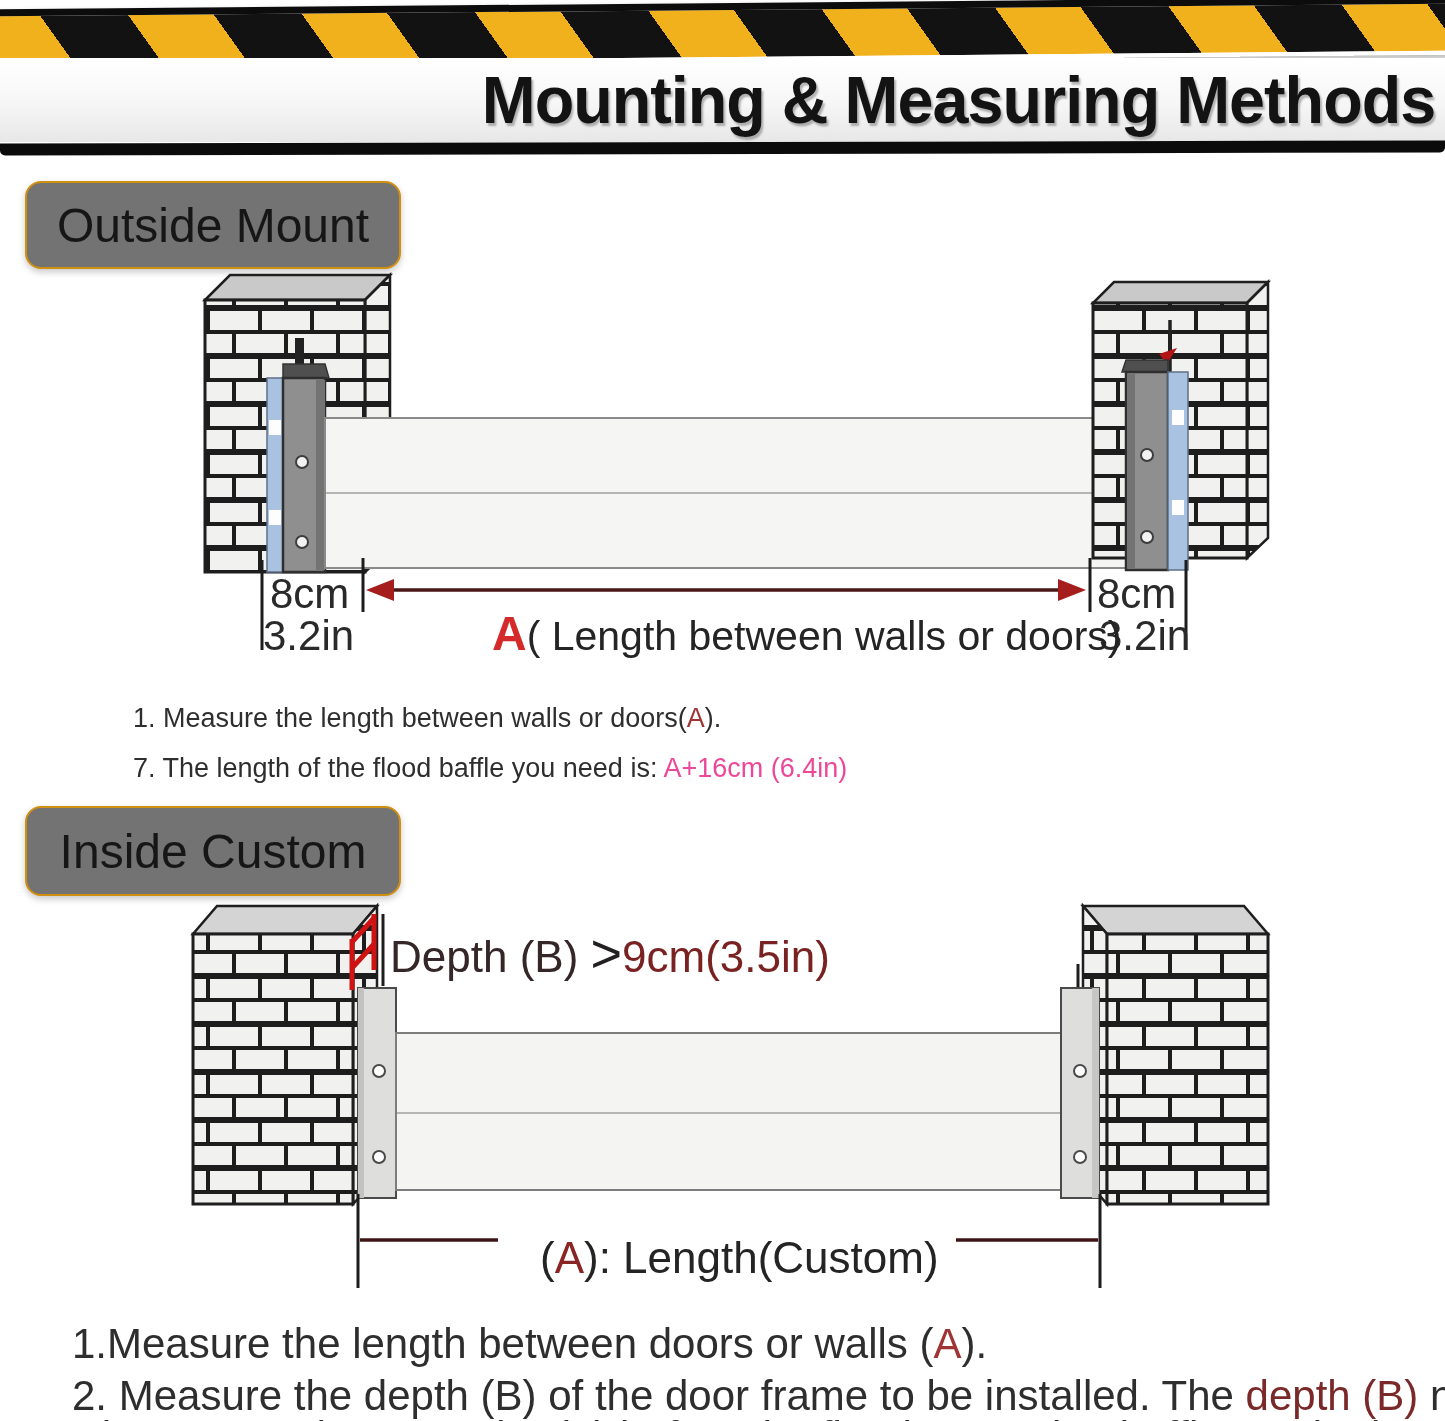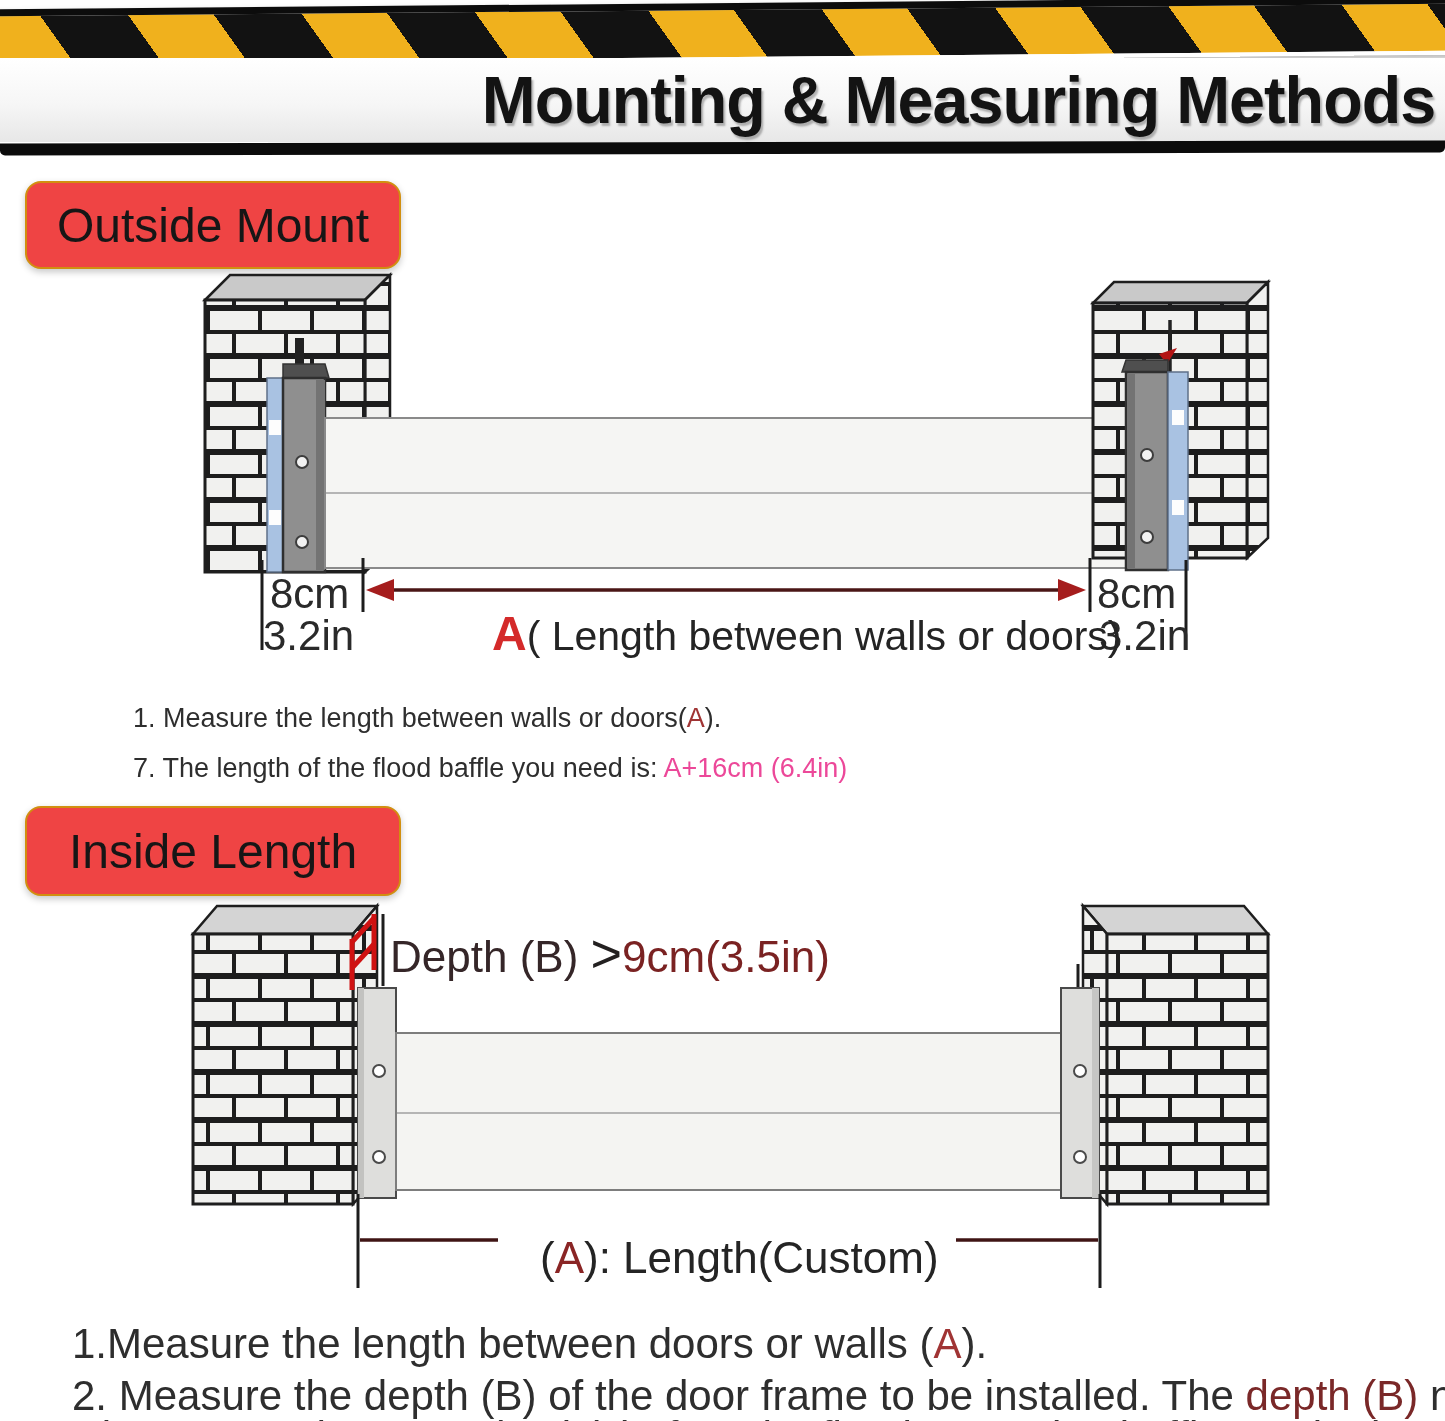--- a/index.html
+++ b/index.html
@@ -26,21 +26,21 @@
     text-shadow:2px 3px 2px rgba(120,120,120,.55);
     white-space:nowrap;
   }
   .header-bar{
     position:absolute;top:142px;left:0;width:100%;height:12px;
     background:#0b0b0b;border-radius:0 0 5px 5px;transform:rotate(-0.12deg);
   }
   
   .badge{
     position:absolute;left:25px;width:372px;height:84px;
-    background:#ef4444;border:2px solid #d18f10;border-radius:16px;
+    background:#737373;border:2px solid #d18f10;border-radius:16px;
     display:flex;align-items:center;justify-content:center;
     font-size:48px;color:#161616;
     box-shadow:0 3px 7px rgba(0,0,0,.22);
     white-space:nowrap;
   }
   .badge-outside{top:181px;}
   .badge-inside{top:806px;height:86px;}
   
   .diagram{position:absolute;left:0;}
   svg text{font-family:"Liberation Sans",sans-serif;}
@@ -68,21 +68,21 @@
   <div class="title-band">
     <h1 class="page-title">Mounting &amp; Measuring Methods</h1>
   </div>
   <div class="header-bar"></div>
 </div>
 
 <div class="badge badge-outside">
   <span>Outside Mount</span>
 </div>
 <div class="badge badge-inside">
-  <span>Inside Length</span>
+  <span>Inside Custom</span>
 </div>
 
 <svg class="diagram" style="top:260px" width="1445" height="410" viewBox="0 0 1445 410">
   <defs>
     <pattern id="brickA" width="104" height="48" patternUnits="userSpaceOnUse">
       <rect width="104" height="48" fill="#1d1d1d"></rect>
       <rect x="2" y="3" width="48" height="19" fill="#f1f1ef"></rect>
       <rect x="54" y="3" width="48" height="19" fill="#f1f1ef"></rect>
       <rect x="0" y="26" width="24" height="19" fill="#f1f1ef"></rect>
       <rect x="28" y="26" width="48" height="19" fill="#f1f1ef"></rect>

